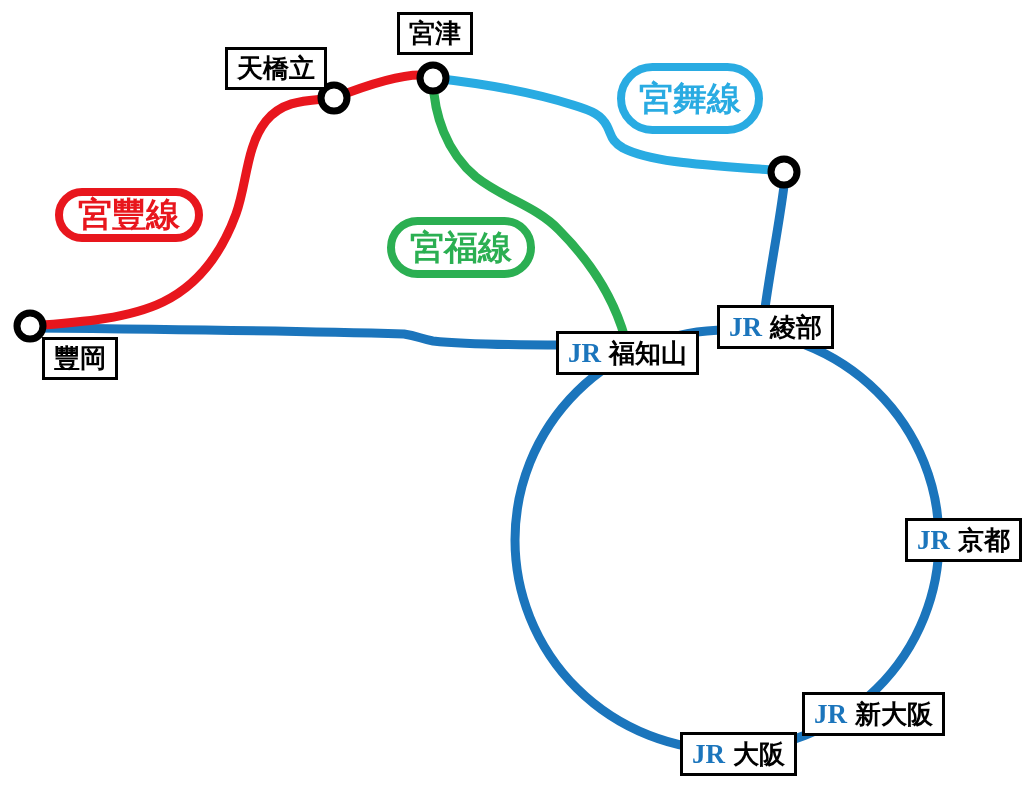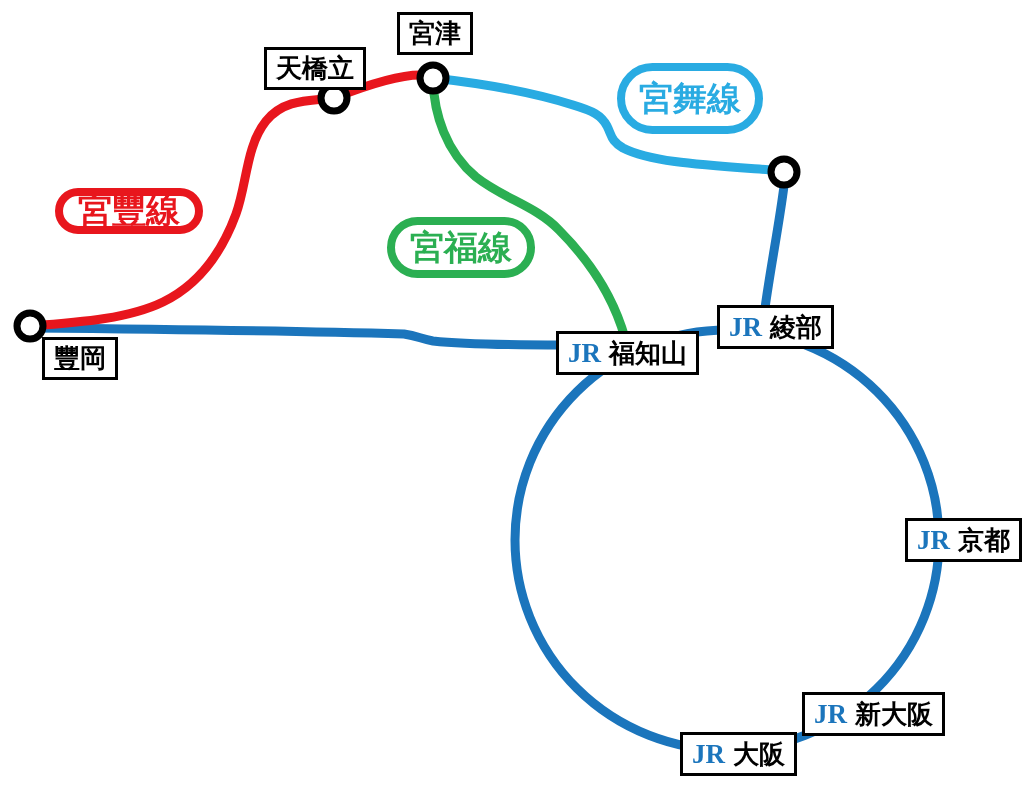--- a/index.html
+++ b/index.html
@@ -68,37 +68,37 @@
     <path d="M 433 80 C 434 114 446 152 476 177 C 504 199 536 206 559 230 C 586 257 612 292 625 338" fill="none" stroke-width="9" stroke-linecap="round" stroke="#2BAF52"></path>
 
     <path d="M 433 78 C 478 83 532 92 573 105 C 593 111 601 115 607 126 C 612 136 611 141 623 148 C 652 163 706 165 784 171" fill="none" stroke-width="9" stroke-linecap="round" stroke="#29ABE2"></path>
 
     <circle cx="30" cy="326" r="13" fill="#ffffff" stroke="#000000" stroke-width="7"></circle>
     <circle cx="334" cy="98" r="13" fill="#ffffff" stroke="#000000" stroke-width="7"></circle>
     <circle cx="433" cy="78" r="13" fill="#ffffff" stroke="#000000" stroke-width="7"></circle>
     <circle cx="784" cy="172" r="13" fill="#ffffff" stroke="#000000" stroke-width="7"></circle>
   </svg>
 
-  <div class="line-label" style="left: 55px; top: 188px; width: 148px; height: 46px; border-color: rgb(232, 22, 29); color: rgb(232, 22, 29);">
+  <div class="line-label" style="left: 55px; top: 188px; width: 148px; height: 54px; border-color: rgb(232, 22, 29); color: rgb(232, 22, 29);">
     <span>宮豐線</span>
   </div>
 
   <div class="line-label" style="left: 387px; top: 217px; width: 148px; height: 61px; border-color: rgb(43, 175, 82); color: rgb(43, 175, 82); justify-content: center;">
     <span>宮福線</span>
   </div>
 
   <div class="line-label" style="left: 617px; top: 63px; width: 146px; height: 71px; border-color: rgb(41, 171, 226); color: rgb(41, 171, 226);">
     <span>宮舞線</span>
   </div>
 
   <div class="station-label" style="left:397px; top:12px;">
     <span>宮津</span>
   </div>
 
-  <div class="station-label" style="left:225px; top:47px;margin-left:39px;">
+  <div class="station-label" style="left:225px; top:47px;">
     <span>天橋立</span>
   </div>
 
 
   <div class="station-label" style="left:42px; top:337px;">
     <span>豐岡</span>
   </div>
 
   <div class="station-label" style="left:556px; top:331px;">
     <span class="jr-prefix" style="color: rgb(27, 117, 188);">JR</span>

